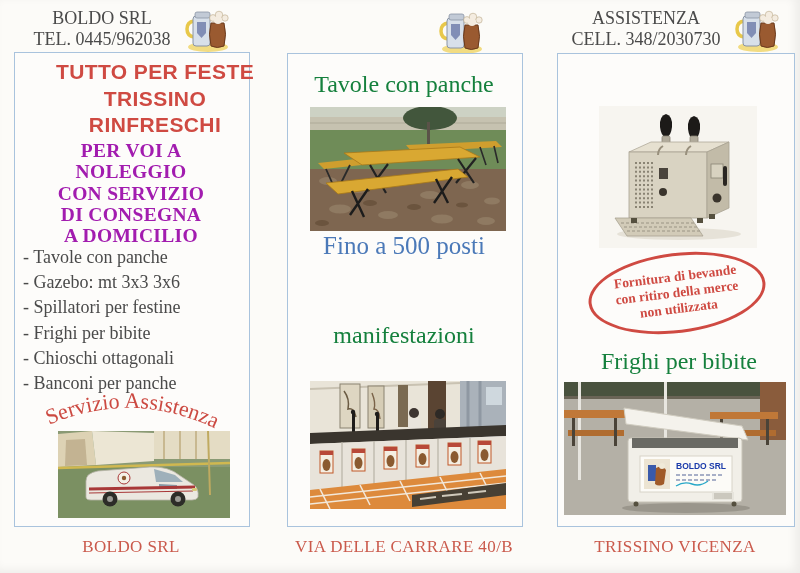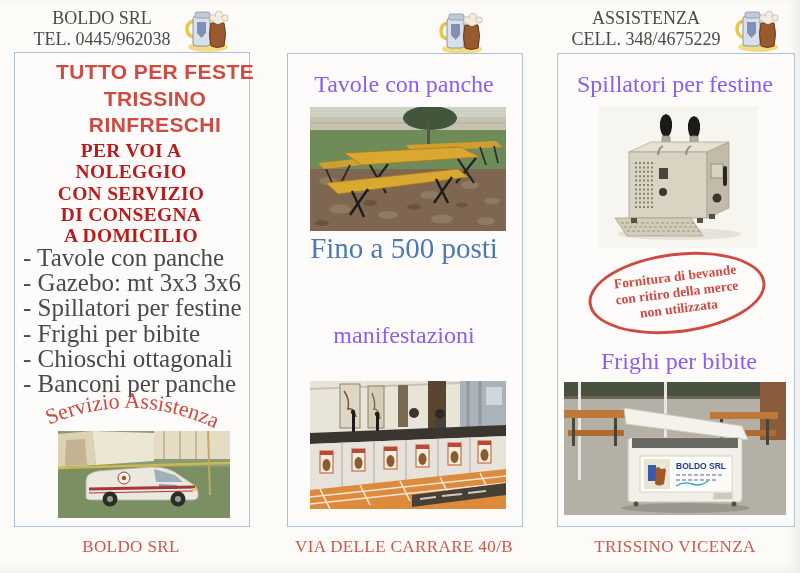--- a/index.html
+++ b/index.html
@@ -6,25 +6,25 @@
   .page{
     position:relative;width:800px;height:573px;background:#fcfbf8;
     font-family:"Liberation Serif",serif;overflow:hidden;
     box-shadow:inset -5px -3px 10px rgba(0,0,0,0.06);
   }
   .abs{position:absolute;}
   .panel{position:absolute;border:1px solid #a9c3dd;background:#fdfcfa;}
   .hdr{position:absolute;text-align:center;color:#4a4a4a;font-size:18px;line-height:21px;}
   .p1-headline{color:#cf4a42;font-family:"Liberation Sans",sans-serif;font-weight:bold;
     font-size:21px;line-height:26.5px;text-align:center;letter-spacing:0.4px;margin-left:24px;}
-  .p1-sub{color:#b91c1c;font-weight:bold;font-size:19.5px;line-height:21.3px;
+  .p1-sub{color:#a21caf;font-weight:bold;font-size:19.5px;line-height:21.3px;
     text-align:center;letter-spacing:0.3px;}
-  .p1-list{color:#4a4a4a;font-size:25px;line-height:25.2px;text-align:left;}
-  .h2{color:#8b5cf6;font-size:24px;text-align:center;line-height:27px;}
-  .note{color:#4b79b8;font-size:29px;text-align:center;}
+  .p1-list{color:#4a4a4a;font-size:18px;line-height:25.2px;text-align:left;}
+  .h2{color:#15803d;font-size:24px;text-align:center;line-height:27px;}
+  .note{color:#4b79b8;font-size:25px;text-align:center;}
   .caption{color:#ca5a4c;font-size:17px;text-align:center;letter-spacing:0.4px;}
   .oval{
     position:absolute;left:588px;top:253px;width:172px;height:74px;
     border:3px solid #cf4a42;border-radius:50%;
     transform:rotate(-7deg);
     display:flex;flex-direction:column;justify-content:center;align-items:center;
     color:#cf4a42;font-weight:bold;font-size:13.5px;line-height:16px;text-align:center;
   }
 </style>
 </head>
@@ -56,21 +56,21 @@
   <svg class="abs" style="left:184px;top:4px" width="48" height="50" viewBox="0 0 48 48">
       <use href="#mug-logo"></use>
     </svg>
 
   <svg class="abs" style="left:438px;top:6px" width="48" height="50" viewBox="0 0 48 48">
       <use href="#mug-logo"></use>
     </svg>
 
   <div class="hdr" style="left:560px;top:8px;width:172px">
     <div>ASSISTENZA</div>
-    <div>CELL. 348/4675229</div>
+    <div>CELL. 348/2030730</div>
   </div>
   <svg class="abs" style="left:734px;top:4px" width="48" height="50" viewBox="0 0 48 48">
       <use href="#mug-logo"></use>
     </svg>
 
   <div class="panel" style="left:14px;top:52px;width:234px;height:473px"></div>
   <div class="panel" style="left:287px;top:53px;width:234px;height:472px"></div>
   <div class="panel" style="left:557px;top:53px;width:236px;height:472px"></div>
 
   <div class="abs p1-headline" style="left:14px;top:59px;width:234px">
@@ -241,21 +241,20 @@
     <polygon points="102,114 196,102 196,114 102,126" fill="#474034"></polygon>
     <g stroke="#cfc9bb" stroke-width="2">
       <line x1="110" y1="118" x2="126" y2="116"></line>
         <line x1="132" y1="115" x2="152" y2="113"></line>
       <line x1="158" y1="112" x2="176" y2="110"></line>
     </g>
   </svg>
 
   <div class="abs caption" style="left:287px;top:537px;width:234px">VIA DELLE CARRARE 40/B</div>
 
-  <div class="abs h2" style="left:557px;top:71px;width:236px">Spillatori per festine</div>
 
   <svg class="abs" style="left:599px;top:106px" width="158" height="142" viewBox="0 0 158 142">
     <rect width="158" height="142" fill="#f7f5f0"></rect>
     <ellipse cx="80" cy="128" rx="62" ry="6" fill="#e6e2d8"></ellipse>
     <path d="M67,8 q7,2 6,13 q-1,9 -6,11 q-5,-2 -6,-11 q-1,-11 6,-13 z" fill="#1c1a18"></path>
     <path d="M95,10 q7,2 6,13 q-1,9 -6,11 q-5,-2 -6,-11 q-1,-11 6,-13 z" fill="#1c1a18"></path>
     <rect x="63" y="30" width="8" height="10" rx="1.5" fill="#b0aa9a" stroke="#8a8474" stroke-width="0.8"></rect>
     <rect x="91" y="30" width="8" height="10" rx="1.5" fill="#b0aa9a" stroke="#8a8474" stroke-width="0.8"></rect>
     <polygon points="30,46 52,36 130,36 108,46" fill="#e6e0d0" stroke="#b0aa9a" stroke-width="0.8"></polygon>
     <rect x="30" y="46" width="78" height="66" fill="#d9d3c2" stroke="#a8a292" stroke-width="0.8"></rect>

